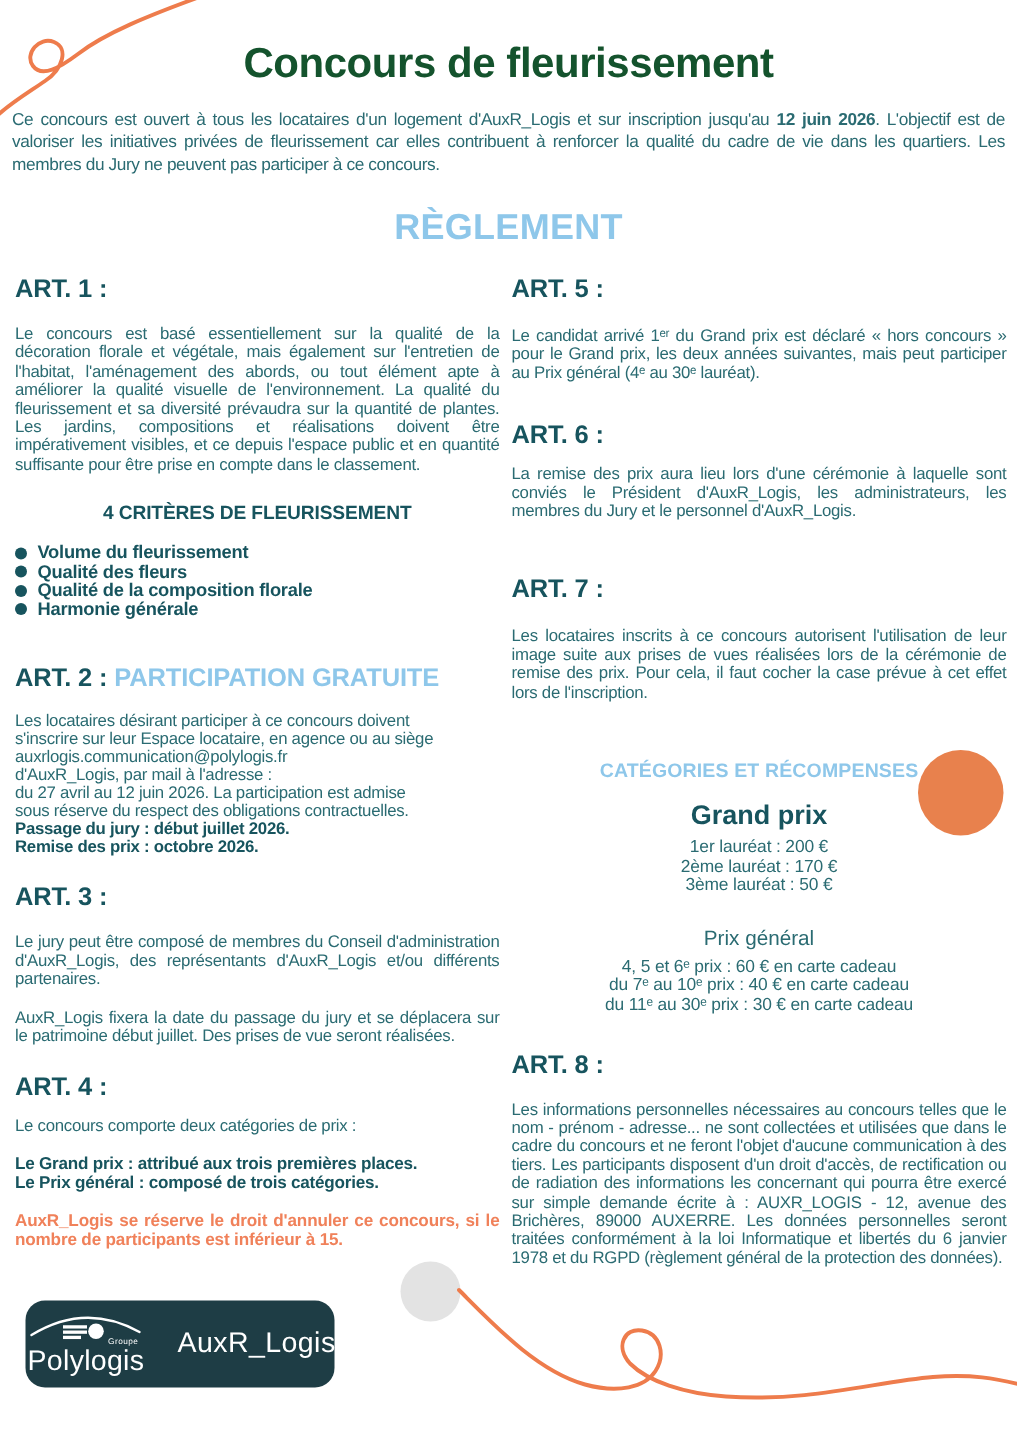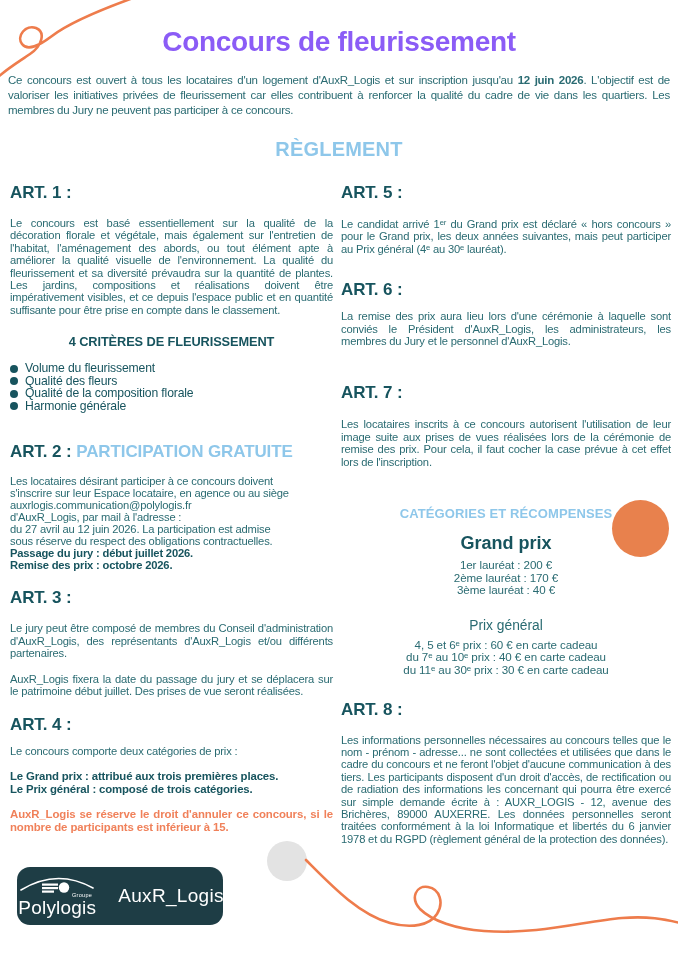--- a/index.html
+++ b/index.html
@@ -5,31 +5,31 @@
   html,body{margin:0;padding:0;}
   body{
     width:678px;height:962px;position:relative;overflow:hidden;
     background:#ffffff;
     font-family:"Liberation Sans","DejaVu Sans",sans-serif;
     color:#2a6b72;
   }
   
   .page-title{
     position:absolute;top:26px;left:0;width:678px;
-    text-align:center;font-size:28px;font-weight:bold;color:#8b5cf6;
+    text-align:center;font-size:28px;font-weight:bold;color:#14532d;
     letter-spacing:-0.3px;
   }
   .intro{
     position:absolute;top:73px;left:8px;width:662px;
     font-size:11.5px;line-height:15.2px;letter-spacing:-0.25px;
     text-align:justify;color:#2a6b72;margin:0;
   }
   .reglement{
     position:absolute;top:138px;left:0;width:678px;
-    text-align:center;font-size:20px;font-weight:bold;color:#8ec7ea;
+    text-align:center;font-size:24px;font-weight:bold;color:#8ec7ea;
     letter-spacing:0.2px;
   }
   
   .col{position:absolute;top:178px;}
   .col-left{left:10px;width:323px;}
   .col-right{left:341px;width:330px;}
   .art-label{font-size:17px;font-weight:bold;color:#17545e;letter-spacing:-0.1px;}
   .art-sublabel{color:#8ec7ea;}
   .para{
     font-size:11.2px;line-height:12.4px;letter-spacing:-0.18px;
@@ -43,21 +43,21 @@
     text-align:justify;letter-spacing:-0.1px;margin:0;
   }
   .criteria-heading{
     font-size:12.8px;font-weight:bold;color:#17545e;text-align:center;letter-spacing:-0.1px;
   }
   .bullet-item{display:flex;align-items:center;line-height:12.6px;}
   .bullet-dot{
     width:8px;height:8px;border-radius:50%;background:#17545e;
     margin-right:7px;flex:0 0 auto;
   }
-  .bullet-text{font-size:12.2px;font-weight:normal;color:#17545e;letter-spacing:-0.15px;}
+  .bullet-text{font-size:12.2px;font-weight:bold;color:#17545e;letter-spacing:-0.15px;}
   .cat-heading{font-size:13px;font-weight:bold;color:#8ec7ea;text-align:center;letter-spacing:0.1px;}
   .gp-heading{font-size:18px;font-weight:bold;color:#17545e;text-align:center;}
   .pg-heading{font-size:13.8px;font-weight:normal;color:#2a6b72;text-align:center;}
   .center-list{font-size:11.6px;line-height:12.6px;color:#2a6b72;text-align:center;letter-spacing:-0.1px;}
   
   .swirl{position:absolute;pointer-events:none;}
   .orange-circle{
     position:absolute;left:612px;top:500px;width:57px;height:57px;
     border-radius:50%;background:#e8814d;
   }
@@ -153,21 +153,21 @@
 
   <div class="art-label" style="margin-top:36px;">ART. 7 :</div>
   <p class="para" style="margin-top:15px;">Les locataires inscrits à ce concours autorisent l'utilisation de leur image suite aux prises de vues réalisées lors de la cérémonie de remise des prix. Pour cela, il faut cocher la case prévue à cet effet lors de l'inscription.</p>
 
   <div class="cat-heading" style="margin-top:38px;">CATÉGORIES ET RÉCOMPENSES</div>
 
   <div class="gp-heading" style="margin-top:12px;">Grand prix</div>
   <div style="margin-top:5px;">
     <div class="center-list">1er lauréat : 200 €</div>
     <div class="center-list">2ème lauréat : 170 €</div>
-    <div class="center-list">3ème lauréat : 40 €</div>
+    <div class="center-list">3ème lauréat : 50 €</div>
   </div>
 
   <div class="pg-heading" style="margin-top:21px;">Prix général</div>
   <div style="margin-top:6px;">
     <div class="center-list">4, 5 et 6ᵉ prix : 60 € en carte cadeau</div>
     <div class="center-list">du 7ᵉ au 10ᵉ prix : 40 € en carte cadeau</div>
     <div class="center-list">du 11ᵉ au 30ᵉ prix : 30 € en carte cadeau</div>
   </div>
 
   <div class="art-label" style="margin-top:23px;">ART. 8 :</div>

